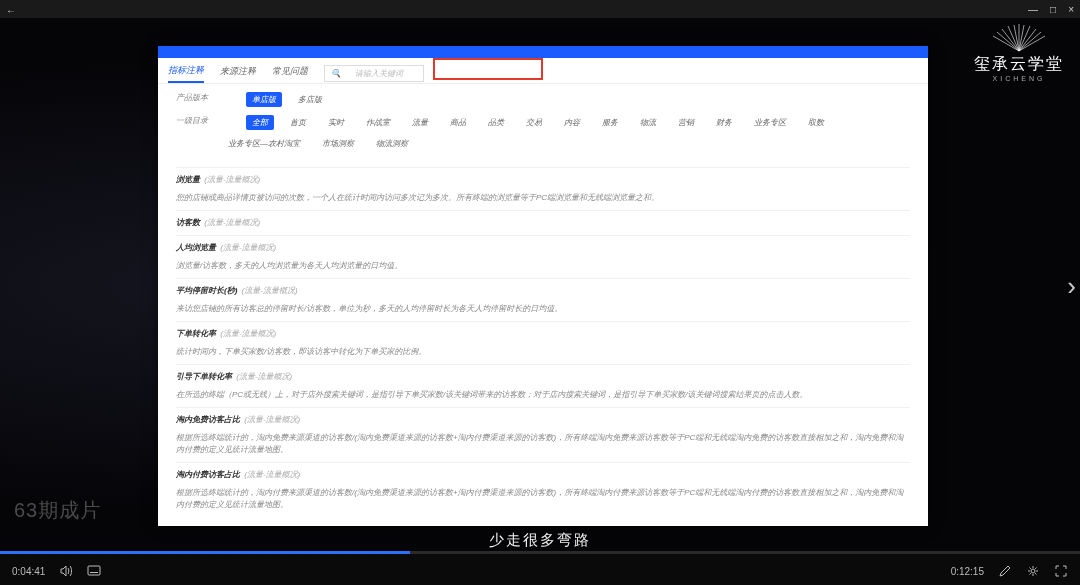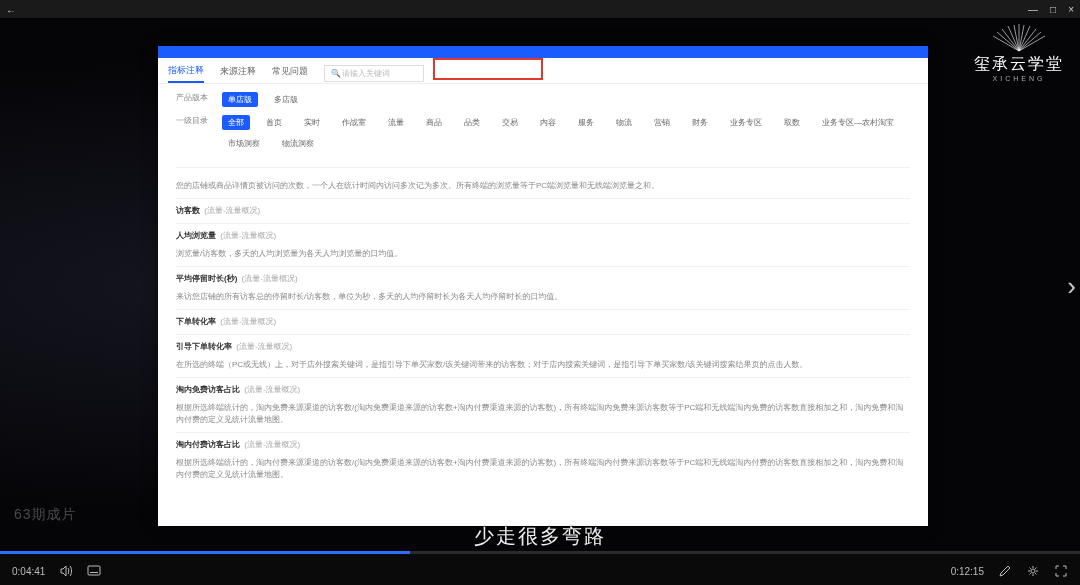--- a/index.html
+++ b/index.html
@@ -41,20 +41,21 @@
 .watermark .wm-sub { font-size: 7px; letter-spacing: 3px; color: #aaa; }
 .doc-panel {
   position: absolute;
   left: 158px;
   top: 28px;
   width: 770px;
   height: 480px;
   background: #fff;
   box-shadow: 0 0 12px rgba(0,0,0,0.5);
   overflow: hidden;
+  font-style: italic;
 }
 .blue-bar { height: 12px; background: #1a5cff; }
 .tab-row {
   display: flex;
   align-items: center;
   border-bottom: 1px solid #eee;
   padding: 6px 10px 0;
   gap: 16px;
   font-size: 9px;
 }
@@ -78,51 +79,51 @@
   width: 110px;
   height: 22px;
   pointer-events: none;
   z-index: 3;
 }
 .filter-section { padding: 8px 18px; font-size: 8px; color: #666; }
 .filter-row { display: flex; align-items: flex-start; margin-bottom: 8px; gap: 10px; }
 .filter-label { color: #888; width: 36px; flex-shrink: 0; }
 .filter-opts { display: flex; flex-wrap: wrap; gap: 6px 10px; flex: 1; }
 .opt { padding: 2px 6px; border-radius: 2px; }
-.opt.active { background: #1a5cff; color: #fff; }
+.opt.active { background: #1a5cff; color: #fff; margin-left: 24px; }
 .terms { padding: 0 18px 18px; font-size: 8px; color: #444; line-height: 1.5; }
 .term-block { border-top: 1px solid #f0f0f0; padding: 6px 0; }
 .term-title { color: #333; font-weight: 600; }
 .term-title .sub { color: #aaa; font-weight: 400; margin-left: 2px; }
 .term-desc { color: #888; margin-top: 6px; }
 .next-arrow {
   position: absolute;
   right: 4px;
   top: 50%;
   transform: translateY(-50%);
   color: #ccc;
   font-size: 26px;
   z-index: 6;
   cursor: pointer;
 }
 .bg-title {
   position: absolute;
   left: 14px;
   bottom: 30px;
   color: #4a4a4a;
-  font-size: 14px;
+  font-size: 20px;
   letter-spacing: 1px;
 }
 .subtitle {
   position: absolute;
   bottom: 4px;
   left: 50%;
   transform: translateX(-50%);
   color: #eee;
-  font-size: 20px;
+  font-size: 15px;
   letter-spacing: 2px;
   text-shadow: 0 0 3px #000;
 }
 .progress {
   position: absolute;
   left: 0; right: 0; bottom: 0;
   height: 3px;
   background: #2a2a2a;
 }
 .progress .fill { height: 100%; width: 38%; background: #2e6eff; }
@@ -177,21 +178,21 @@
 
   <div class="doc-panel">
     <div class="blue-bar"></div>
     <div class="red-highlight"></div>
     <div class="tab-row">
       <span class="tab-item active">指标注释</span>
       <span class="tab-item">来源注释</span>
       <span class="tab-item">常见问题</span>
       <div class="search-box">
         <span>🔍</span>
-        <span style="margin-left:1px">请输入关键词</span>
+        <span style="margin-left:14px">请输入关键词</span>
       </div>
     </div>
 
     <div class="filter-section">
       <div class="filter-row">
         <span class="filter-label">产品版本</span>
         <div class="filter-opts">
           <span class="opt active">单店版</span>
           <span class="opt">多店版</span>
         </div>
@@ -216,35 +217,37 @@
             <span class="opt">取数</span>
             <span class="opt">业务专区—农村淘宝</span>
             <span class="opt">市场洞察</span>
             <span class="opt">物流洞察</span>
           </div>
       </div>
     </div>
 
     <div class="terms" id="terms">
         <div class="term-block">
+          <div class="term-title">浏览量 <span class="sub">(流量-流量概况)</span></div>
           <div class="term-desc">您的店铺或商品详情页被访问的次数，一个人在统计时间内访问多次记为多次。所有终端的浏览量等于PC端浏览量和无线端浏览量之和。</div>
         </div>
         <div class="term-block">
           <div class="term-title">访客数 <span class="sub">(流量-流量概况)</span></div>
         </div>
         <div class="term-block">
           <div class="term-title">人均浏览量 <span class="sub">(流量-流量概况)</span></div>
           <div class="term-desc">浏览量/访客数，多天的人均浏览量为各天人均浏览量的日均值。</div>
         </div>
         <div class="term-block">
           <div class="term-title">平均停留时长(秒) <span class="sub">(流量-流量概况)</span></div>
           <div class="term-desc">来访您店铺的所有访客总的停留时长/访客数，单位为秒，多天的人均停留时长为各天人均停留时长的日均值。</div>
         </div>
         <div class="term-block">
           <div class="term-title">下单转化率 <span class="sub">(流量-流量概况)</span></div>
+          <div class="term-desc">统计时间内，下单买家数/访客数，即该访客中转化为下单买家的比例。</div>
         </div>
         <div class="term-block">
           <div class="term-title">引导下单转化率 <span class="sub">(流量-流量概况)</span></div>
           <div class="term-desc">在所选的终端（PC或无线）上，对于店外搜索关键词，是指引导下单买家数/该关键词带来的访客数；对于店内搜索关键词，是指引导下单买家数/该关键词搜索结果页的点击人数。</div>
         </div>
         <div class="term-block">
           <div class="term-title">淘内免费访客占比 <span class="sub">(流量-流量概况)</span></div>
           <div class="term-desc">根据所选终端统计的，淘内免费来源渠道的访客数/(淘内免费渠道来源的访客数+淘内付费渠道来源的访客数)，所有终端淘内免费来源访客数等于PC端和无线端淘内免费的访客数直接相加之和，淘内免费和淘内付费的定义见统计流量地图。</div>
         </div>
         <div class="term-block">

